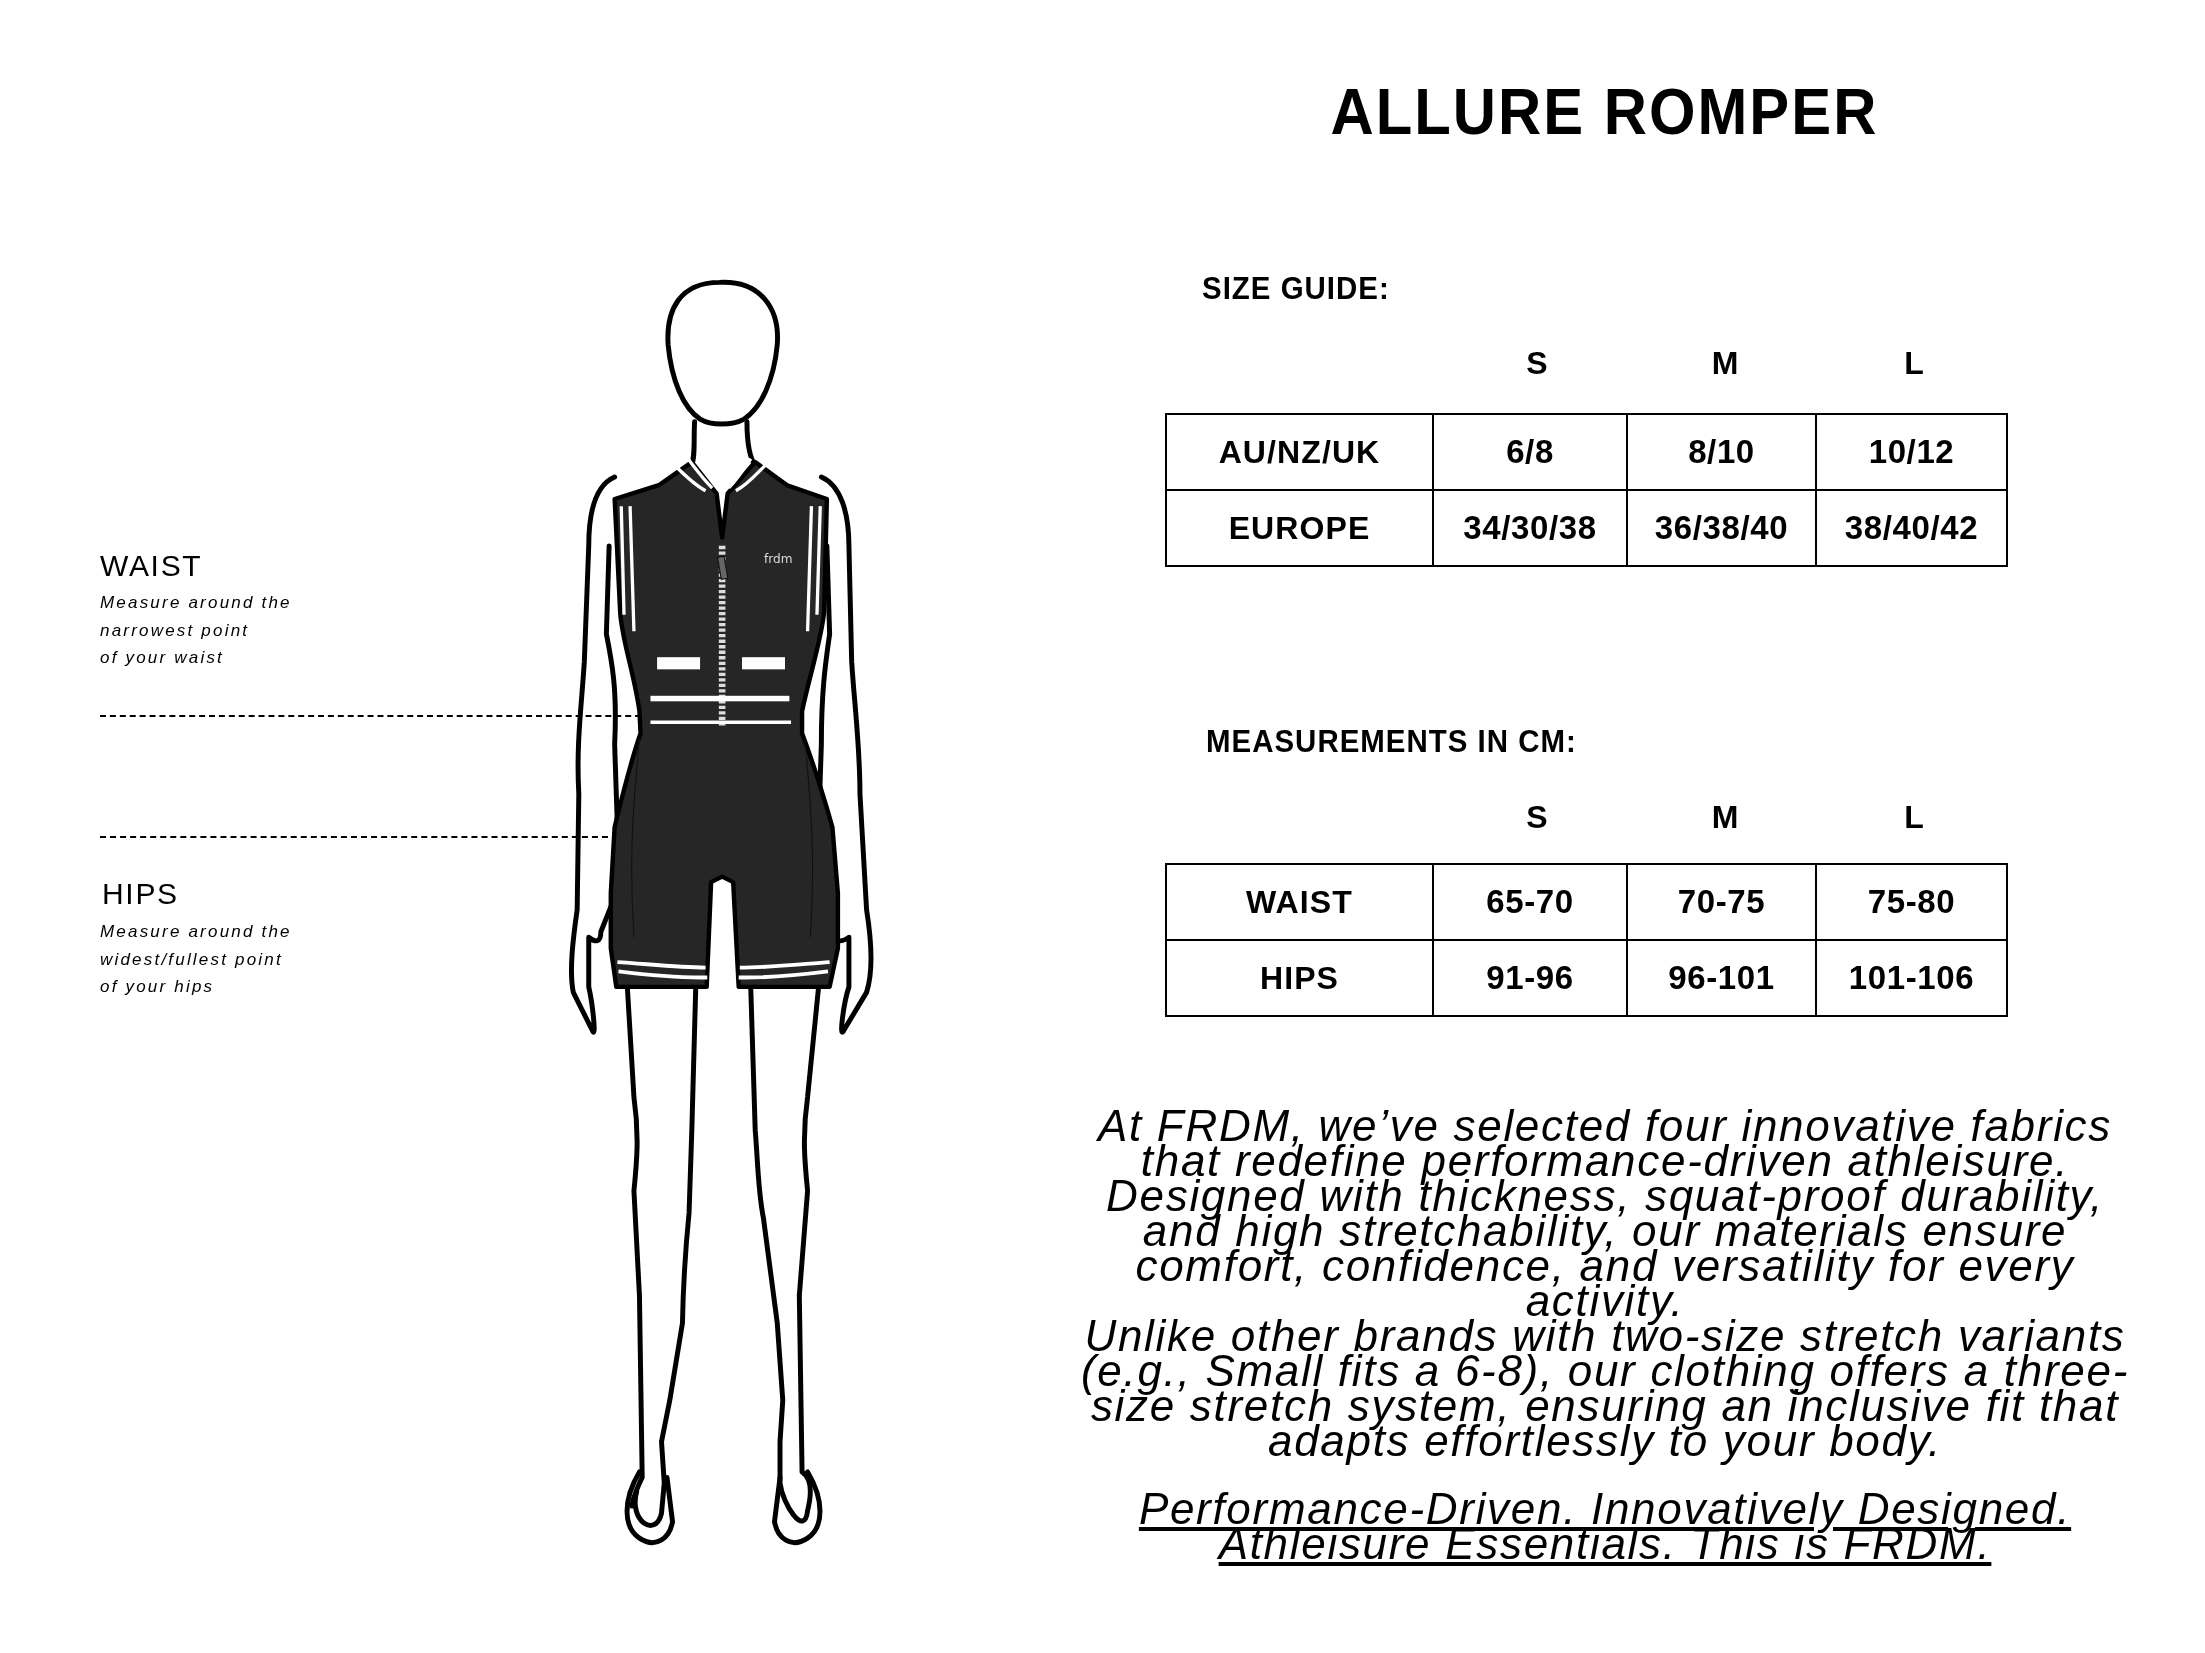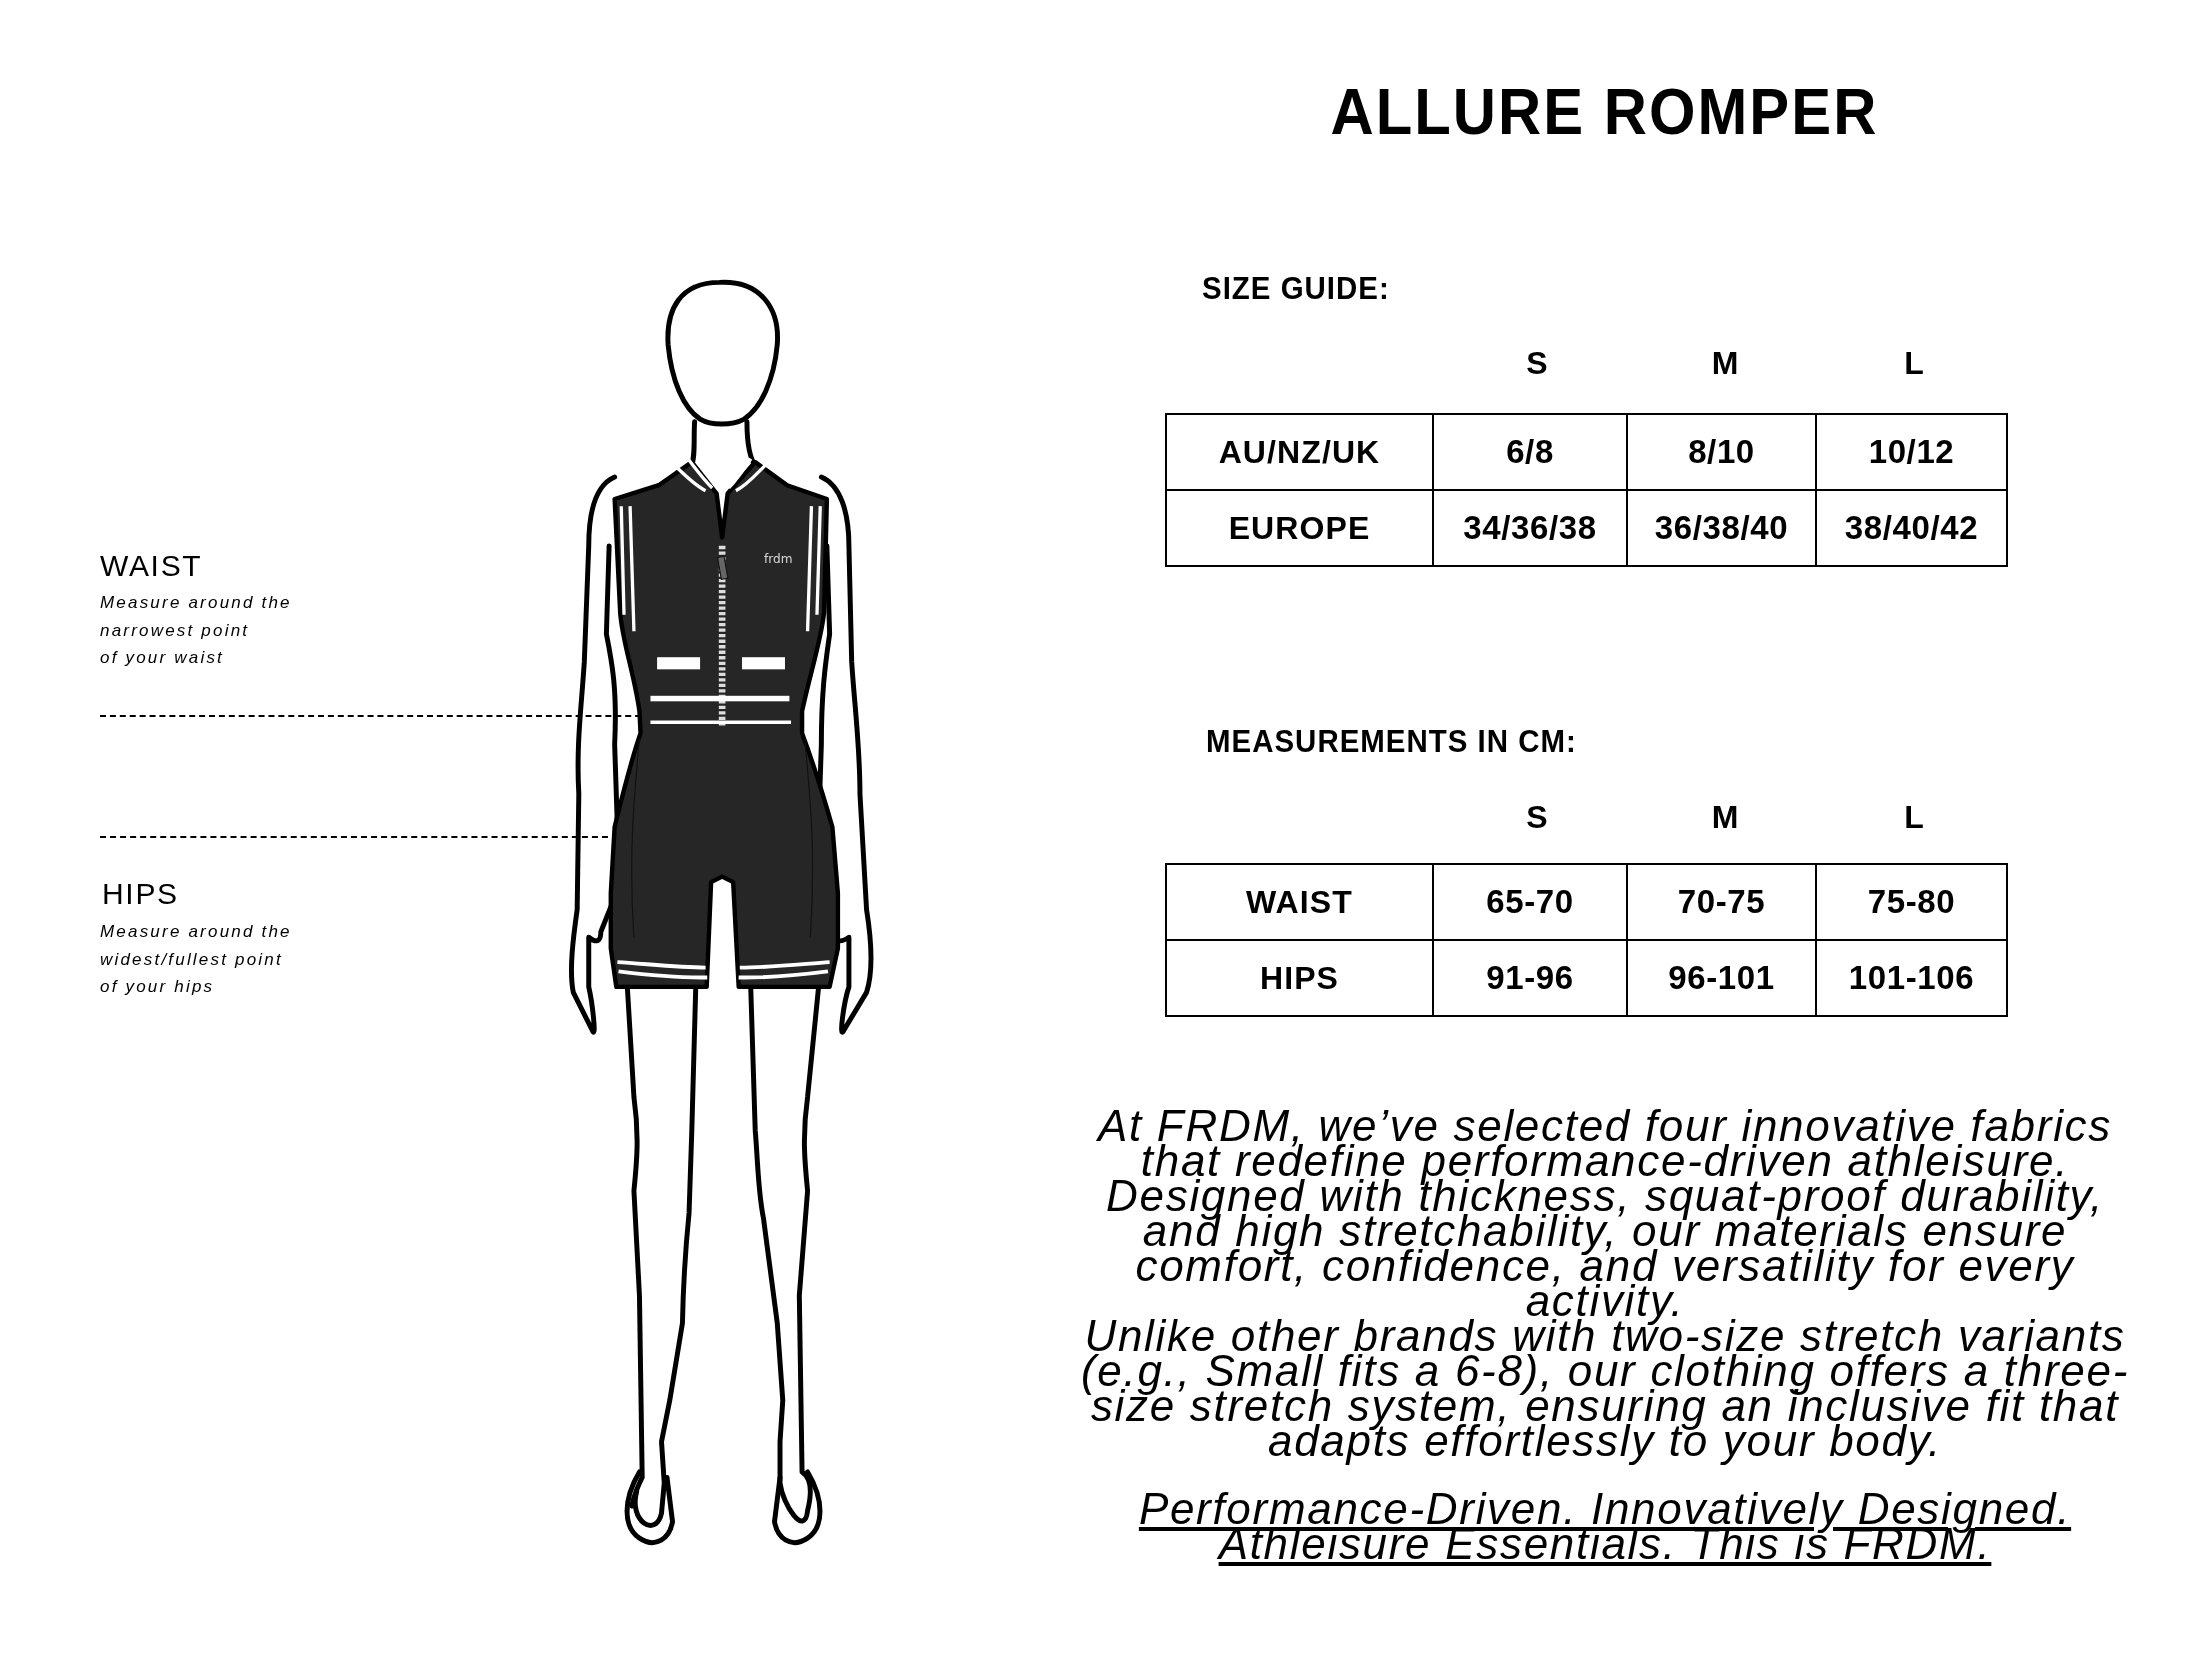--- a/index.html
+++ b/index.html
@@ -37,21 +37,21 @@
     </colgroup>
   <tbody>
       <tr style="height:68px">
     <td class="rowhead">AU/NZ/UK</td>
     <td>6/8</td>
     <td>8/10</td>
     <td>10/12</td>
   </tr>
   <tr style="height:68px">
     <td class="rowhead">EUROPE</td>
-    <td>34/36/38</td>
+    <td>34/30/38</td>
     <td>36/38/40</td>
     <td>38/40/42</td>
   </tr>
 </tbody>
   </table>
 
 <div class="abs section-label" style="left:1206px; top:723px;">MEASUREMENTS IN CM:</div>
 
 <div class="size-head" style="left:1482px; top:799px;">S</div>
 <div class="size-head" style="left:1670px; top:799px;">M</div>

